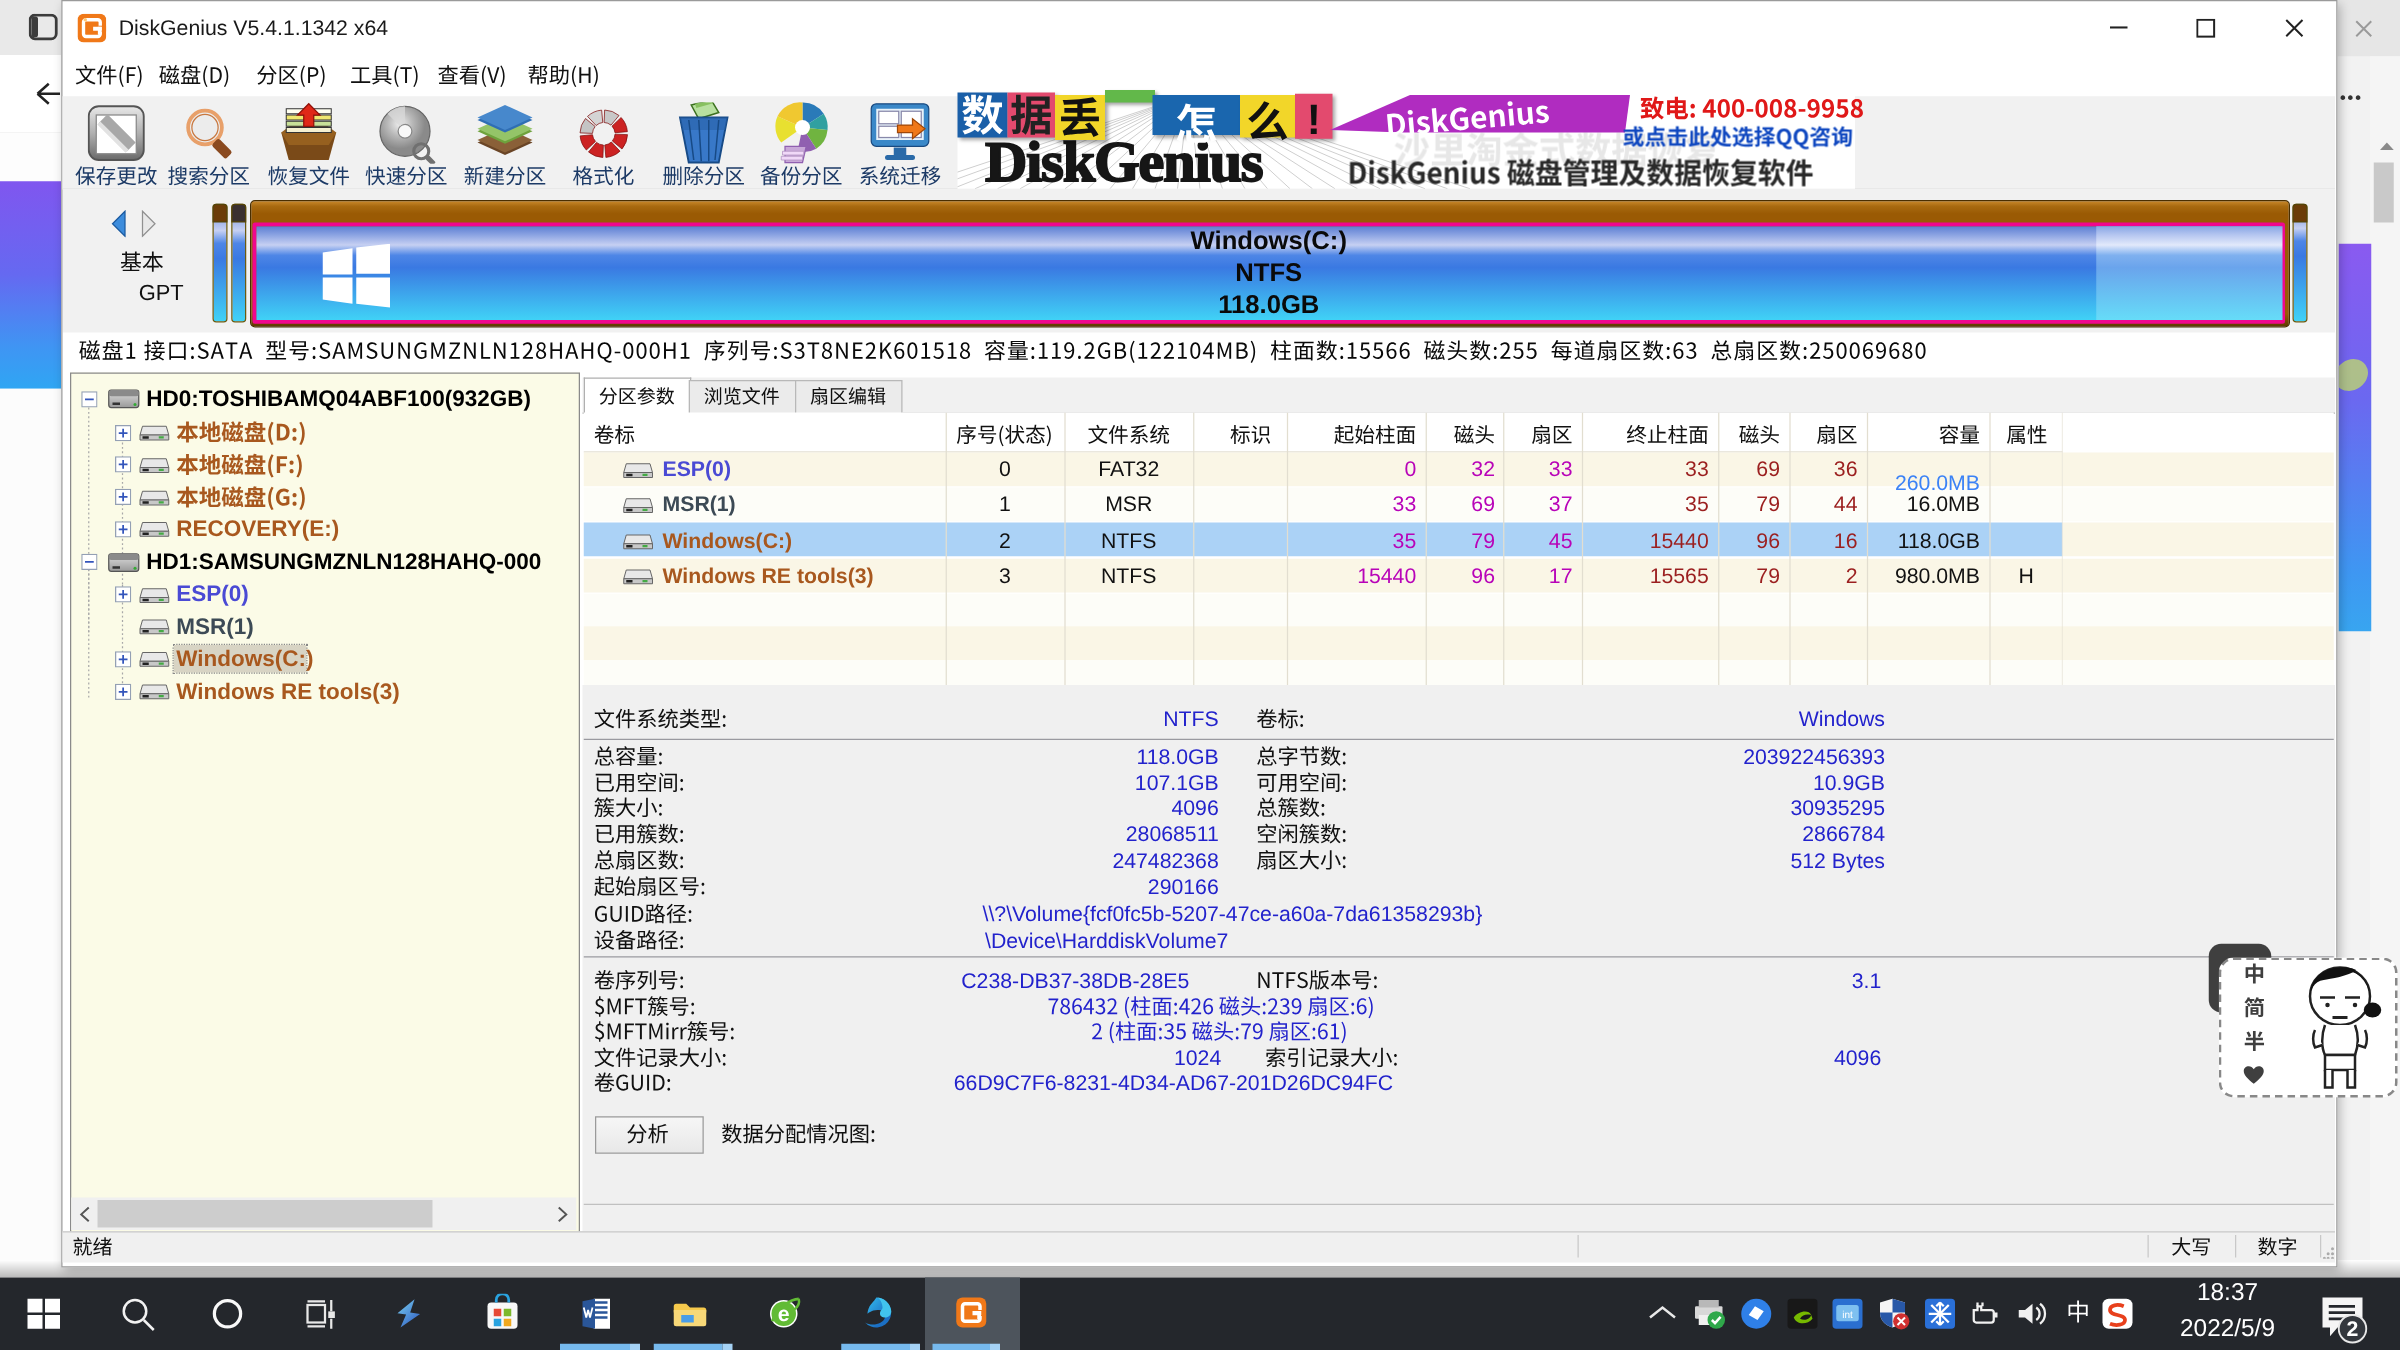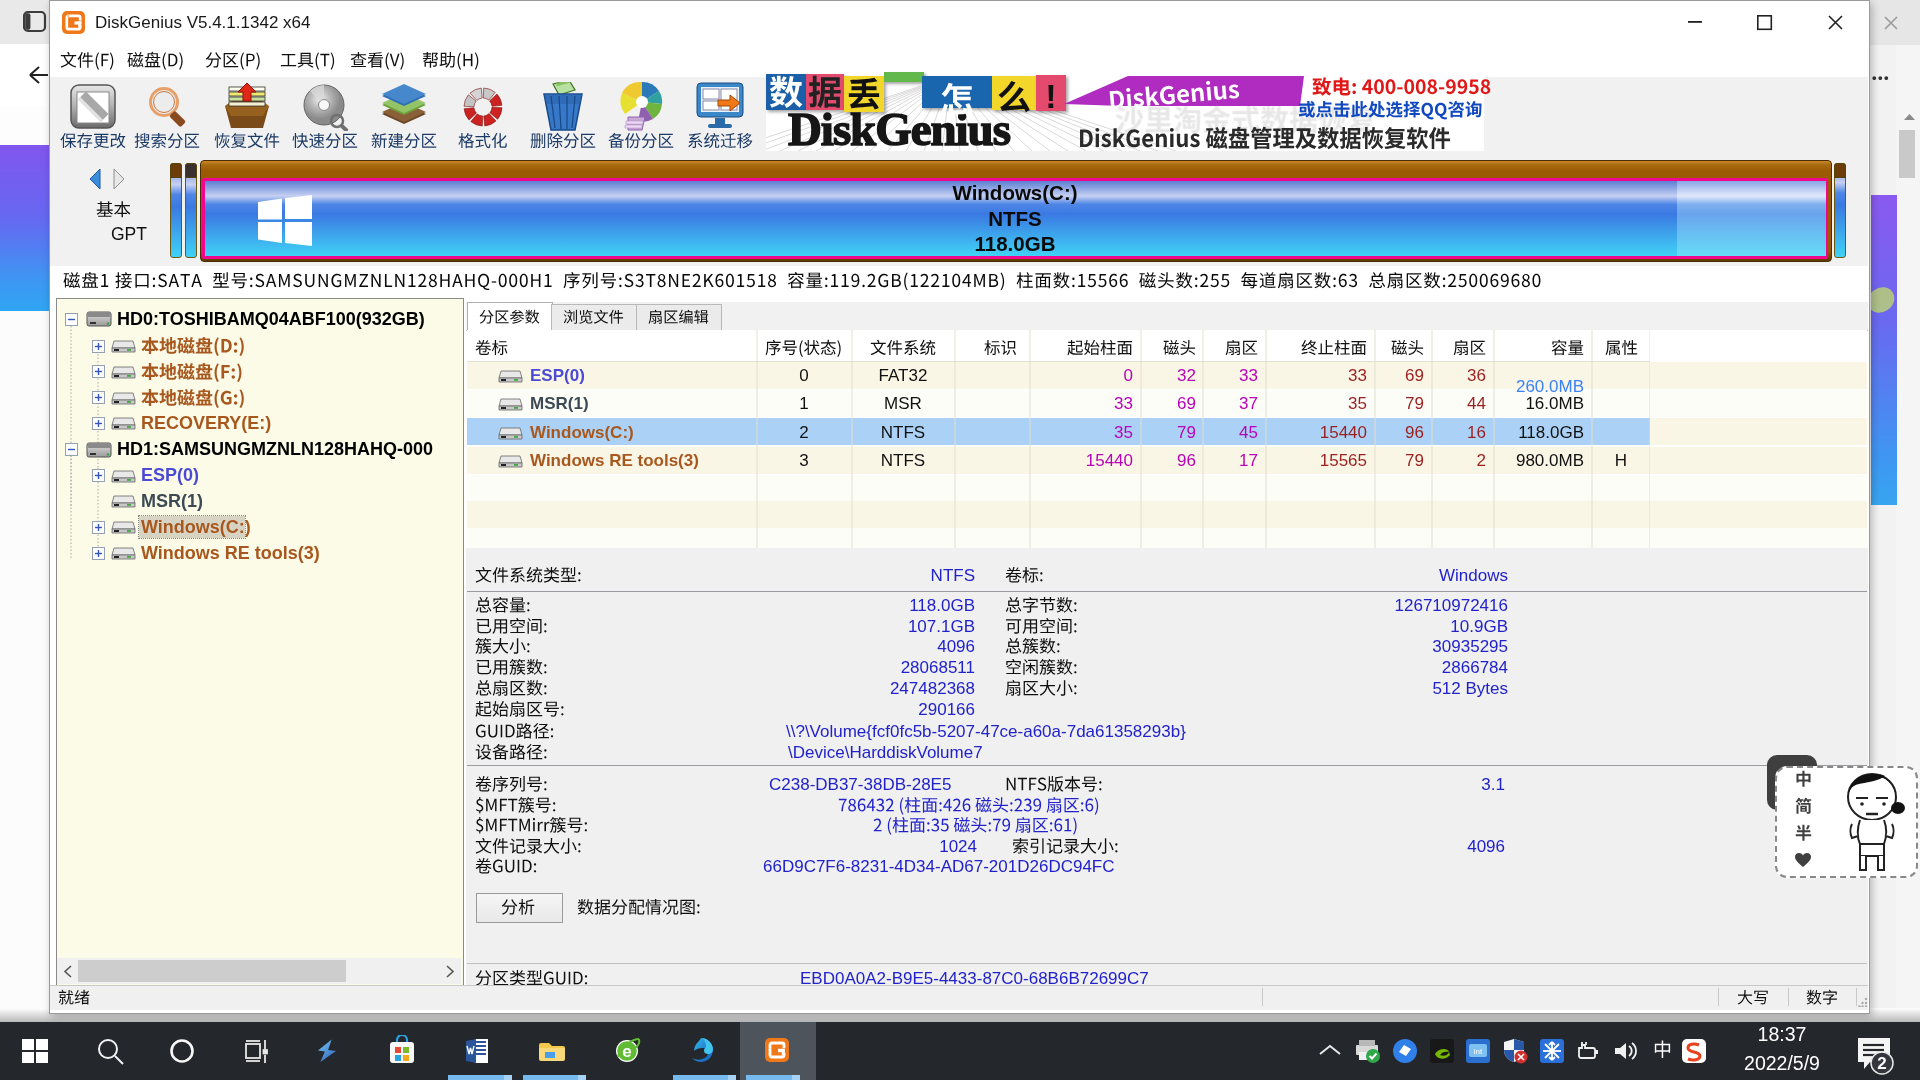--- a/index.html
+++ b/index.html
@@ -1402,21 +1402,21 @@
 <svg style="position:absolute;left:1005.0px;top:593.7px;overflow:visible;" width="72.7" height="23.0">
       <g fill="#111" transform="translate(0,17.3) scale(0.0170,-0.0170)">
         <use href="#g130" x="0"></use>
         <use href="#g153" x="1000"></use>
         <use href="#g154" x="2000"></use>
         <use href="#g125" x="3000"></use>
         <use href="#g94" x="4000"></use>
       </g>
     </svg>
 
-<div style="position:absolute;left:1508.0px;top:596.6px;font:normal 17.0px 'Liberation Sans';color:#2222cc;white-space:pre;line-height:1;transform:translateX(-100%);">126710972416</div>
+<div style="position:absolute;left:1508.0px;top:596.6px;font:normal 17.0px 'Liberation Sans';color:#2222cc;white-space:pre;line-height:1;transform:translateX(-100%);">203922456393</div>
 
 <svg style="position:absolute;left:475.0px;top:614.7px;overflow:visible;" width="72.7" height="23.0">
       <g fill="#111" transform="translate(0,17.3) scale(0.0170,-0.0170)">
         <use href="#g155" x="0"></use>
         <use href="#g156" x="1000"></use>
         <use href="#g157" x="2000"></use>
         <use href="#g158" x="3000"></use>
         <use href="#g94" x="4000"></use>
       </g>
     </svg>
@@ -1711,38 +1711,20 @@
         <use href="#g178" x="3000"></use>
         <use href="#g179" x="4000"></use>
         <use href="#g180" x="5000"></use>
         <use href="#g181" x="6000"></use>
         <use href="#g94" x="7000"></use>
       </g>
     </svg>
 
 <div style="position:absolute;left:467px;top:963px;width:1400px;border-top:1px solid #c0c0c0"></div>
 
-<div style="position:absolute;left:466px;top:964px;width:1402px;height:21.5px;overflow:hidden">
-<svg style="position:absolute;left:9.0px;top:2.7px;overflow:visible;" width="113.4" height="23.0">
-        <g fill="#111" transform="translate(0,17.3) scale(0.0170,-0.0170)">
-          <use href="#g8" x="0"></use>
-          <use href="#g9" x="1000"></use>
-          <use href="#g152" x="2000"></use>
-          <use href="#g97" x="3000"></use>
-          <use href="#g102" x="4000"></use>
-          <use href="#g100" x="4689"></use>
-          <use href="#g164" x="5410"></use>
-          <use href="#g7" x="5703"></use>
-          <use href="#g94" x="6391"></use>
-        </g>
-      </svg>
-
-<div style="position:absolute;left:334.0px;top:5.6px;font:normal 17.0px 'Liberation Sans';color:#2222cc;white-space:pre;line-height:1;">EBD0A0A2-B9E5-4433-87C0-68B6B72699C7</div>
-
-</div>
 
 <div style="position:absolute;left:50.0px;top:985.0px;width:1818.0px;height:24.0px;background:#f0f0f0;border-top:1px solid #c8c8c8"></div>
 
 <svg style="position:absolute;left:58.0px;top:986.7px;overflow:visible;" width="32.0" height="21.6">
       <g fill="#111" transform="translate(0,16.3) scale(0.0160,-0.0160)">
         <use href="#g182" x="0"></use>
         <use href="#g183" x="1000"></use>
       </g>
     </svg>
 

